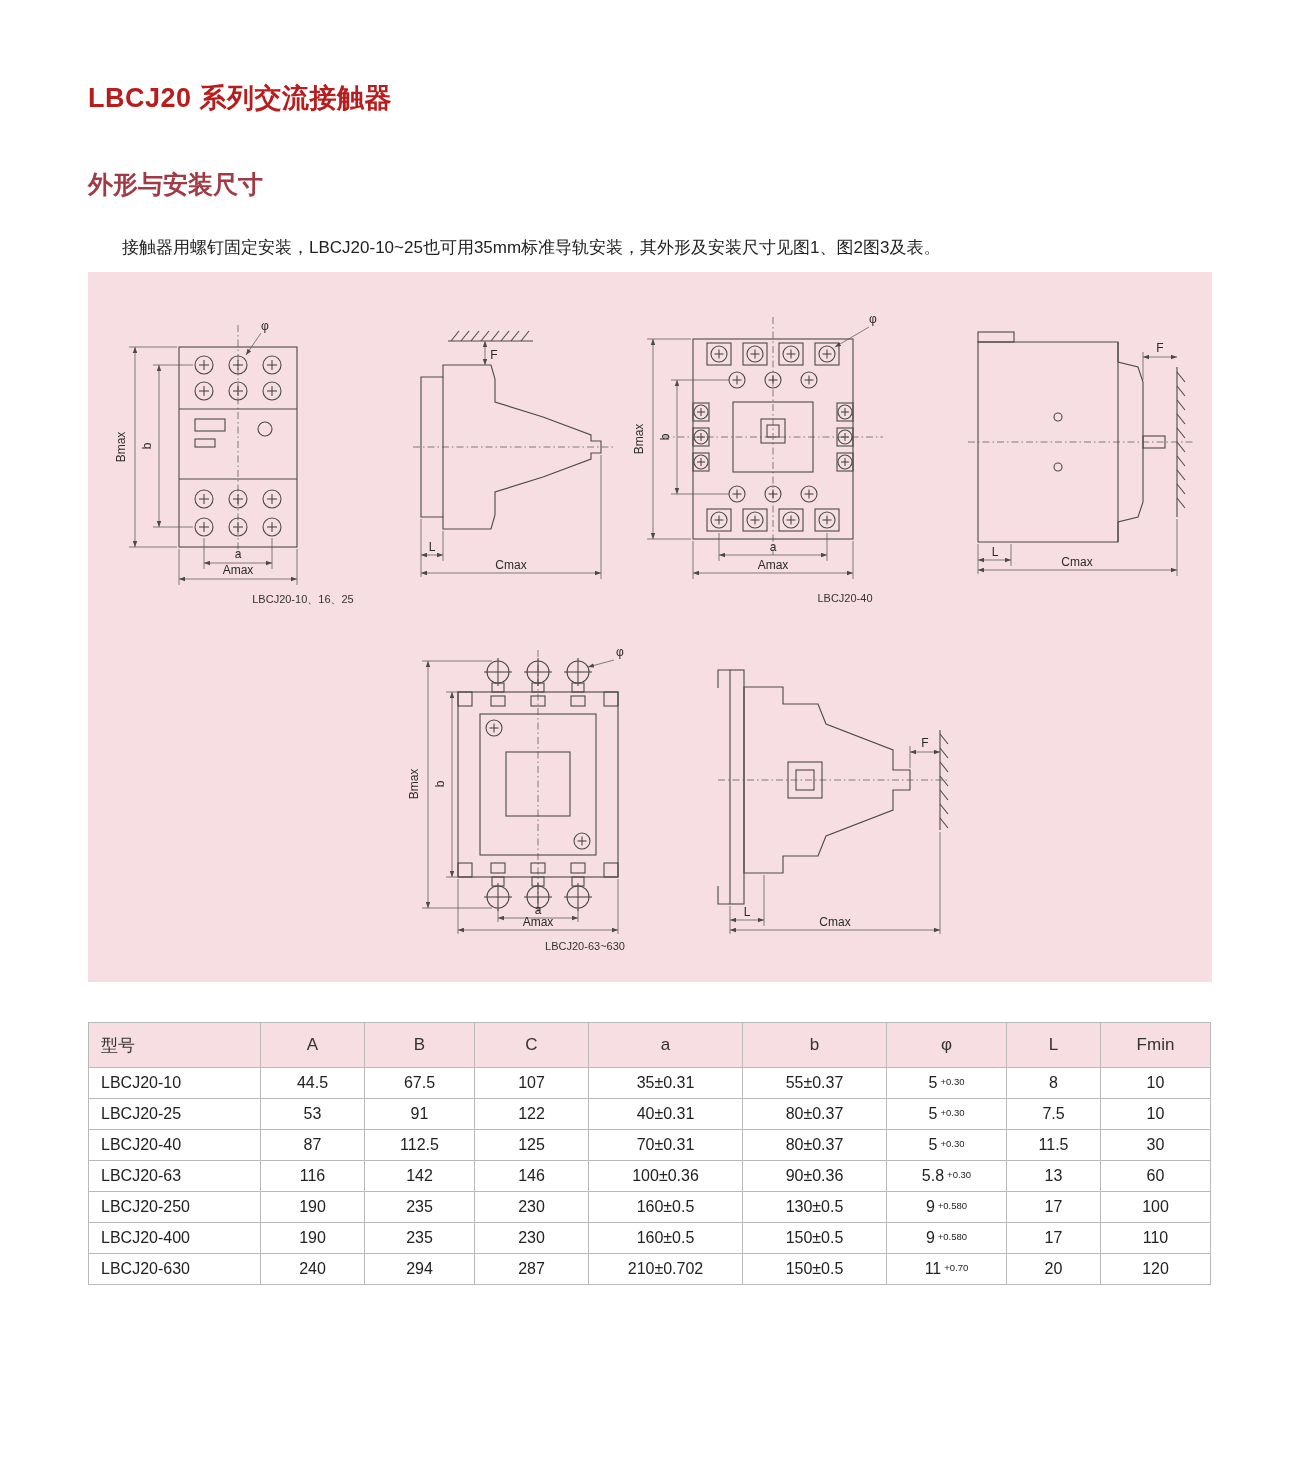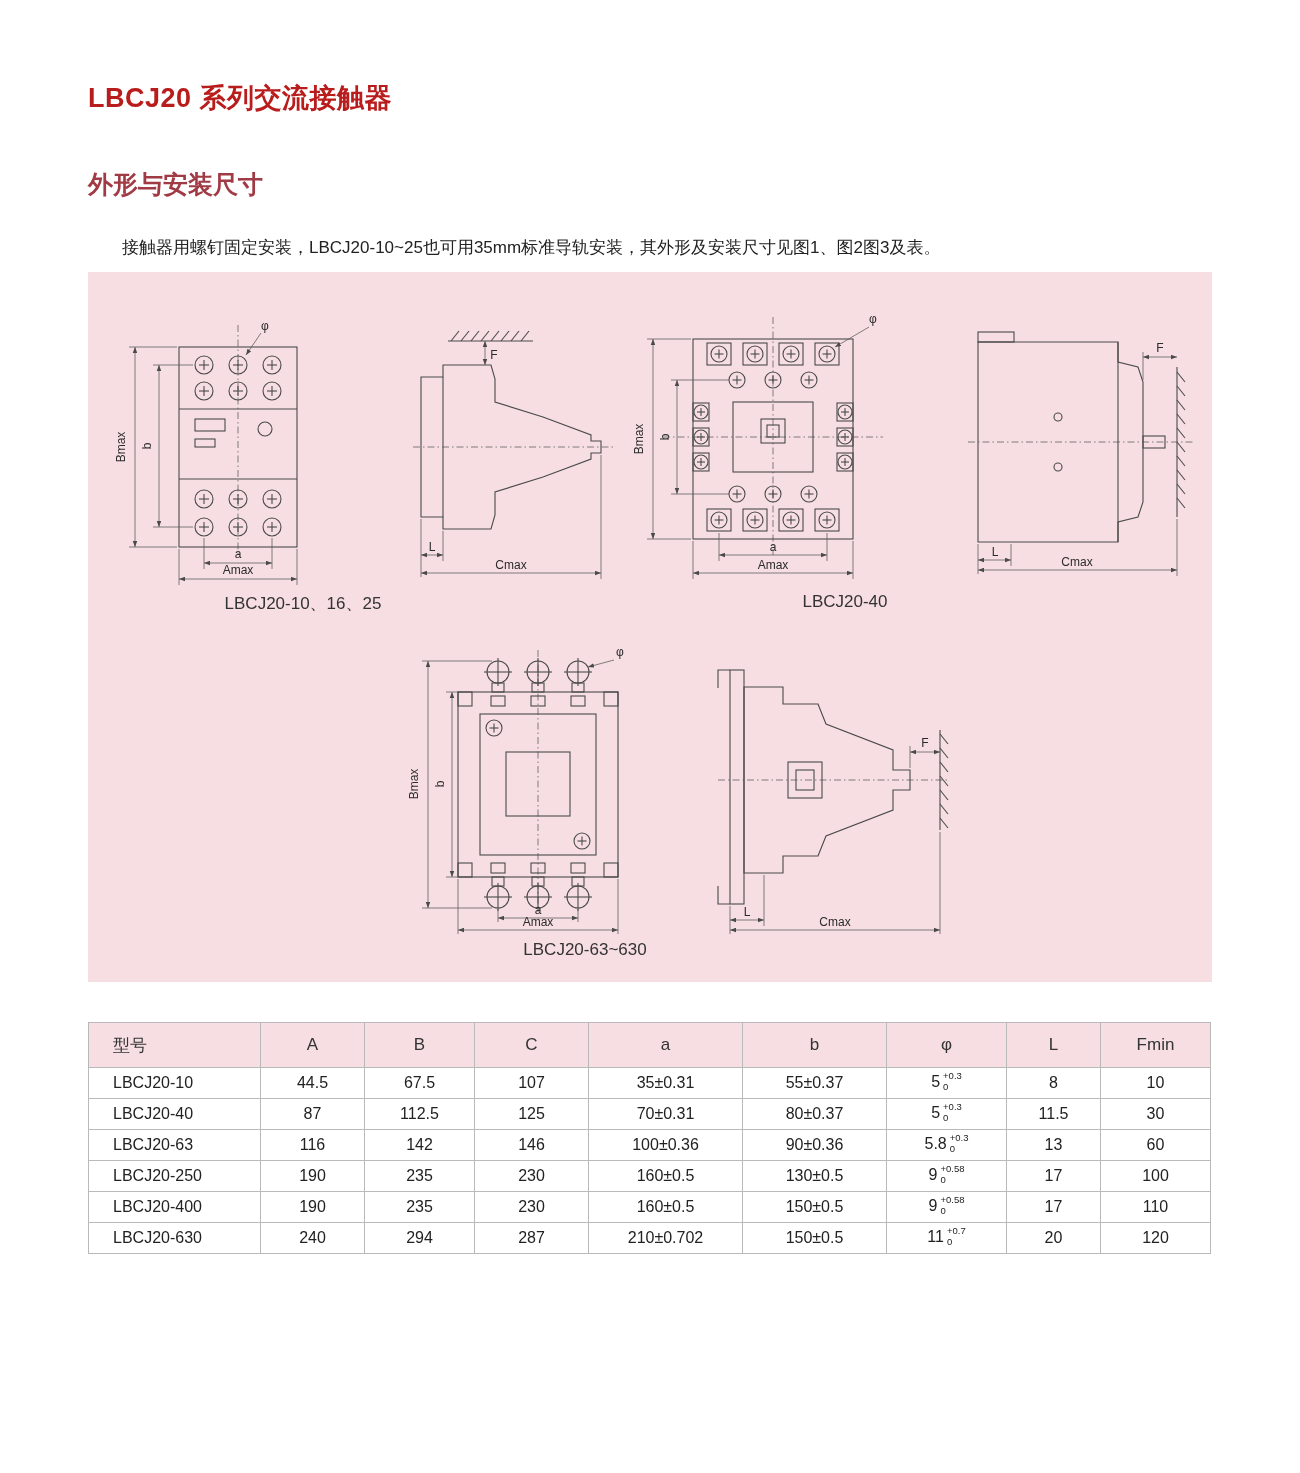--- a/index.html
+++ b/index.html
@@ -7,26 +7,26 @@
   .page-title{position:absolute;left:88px;top:80px;font-size:27px;font-weight:bold;color:#b91c1c;letter-spacing:0.5px;}
   .section-heading{position:absolute;left:88px;top:168px;font-size:25px;font-weight:bold;color:#a03a44;}
   .intro-text{position:absolute;left:122px;top:236px;font-size:17px;color:#222;}
   .figures-panel{position:absolute;left:88px;top:272px;width:1124px;height:710px;background:#f6dee2;}
   .figures-panel svg{position:absolute;overflow:visible;}
   .figures-panel svg text{font-family:"Liberation Sans","DejaVu Sans",sans-serif;font-size:12px;fill:#2b2b2b;}
   .ln{fill:none;stroke:#4a4a4a;stroke-width:1.1;stroke-linejoin:miter;}
   .thin{fill:none;stroke:#5a5a5a;stroke-width:0.75;}
   .dim{fill:none;stroke:#5a5a5a;stroke-width:0.75;}
   .cl{stroke-dasharray:7 3 1.5 3;}
-  .fig-caption{position:absolute;font-size:17px;color:#333;text-align:center;}
+  .fig-caption{position:absolute;font-size:11px;color:#333;text-align:center;}
   .spec-table{position:absolute;left:88px;top:1022px;width:1122px;border-collapse:collapse;table-layout:fixed;font-size:16px;color:#222;}
   .spec-table th,.spec-table td{border:1px solid #b9b9b9;text-align:center;padding:0 4px;height:30px;font-weight:normal;}
   .spec-table th{background:#f6dee2;height:44px;font-size:17px;color:#333;}
-  .spec-table th.th-model,.spec-table td.cell-model{text-align:left;padding-left:24px;}
-  .tol-stack{display:inline-flex;flex-direction:column;align-items:flex-start;font-size:9.5px;line-height:1.15;margin-left:3px;vertical-align:middle;transform:translateY(-1px);}
+  .spec-table th.th-model,.spec-table td.cell-model{text-align:left;padding-left:12px;}
+  .tol-stack{display:inline-flex;flex-direction:row;align-items:center;font-size:9.5px;line-height:1.15;margin-left:3px;vertical-align:middle;transform:translateY(-1px);}
 </style>
 </head>
 <body>
 
 <svg width="0" height="0" style="position:absolute" aria-hidden="true">
   <defs>
     <marker id="aE" markerWidth="10" markerHeight="8" refX="8" refY="3" orient="auto">
         <path d="M0,0L8,3L0,6Z" fill="#4a4a4a"></path>
       </marker>
     <marker id="aS" markerWidth="10" markerHeight="8" refX="0" refY="3" orient="auto">
@@ -400,20 +400,34 @@
         <td>35±0.31</td>
         <td>55±0.37</td>
         <td><span>5</span><span class="tol-stack">
             <span>+0.3</span>
             <span>0</span>
           </span></td>
         <td>8</td>
         <td>10</td>
       </tr>
       <tr>
+        <td class="cell-model">LBCJ20-25</td>
+        <td>53</td>
+        <td>91</td>
+        <td>122</td>
+        <td>40±0.31</td>
+        <td>80±0.37</td>
+        <td><span>5</span><span class="tol-stack">
+            <span>+0.3</span>
+            <span>0</span>
+          </span></td>
+        <td>7.5</td>
+        <td>10</td>
+      </tr>
+      <tr>
         <td class="cell-model">LBCJ20-40</td>
         <td>87</td>
         <td>112.5</td>
         <td>125</td>
         <td>70±0.31</td>
         <td>80±0.37</td>
         <td><span>5</span><span class="tol-stack">
             <span>+0.3</span>
             <span>0</span>
           </span></td>

